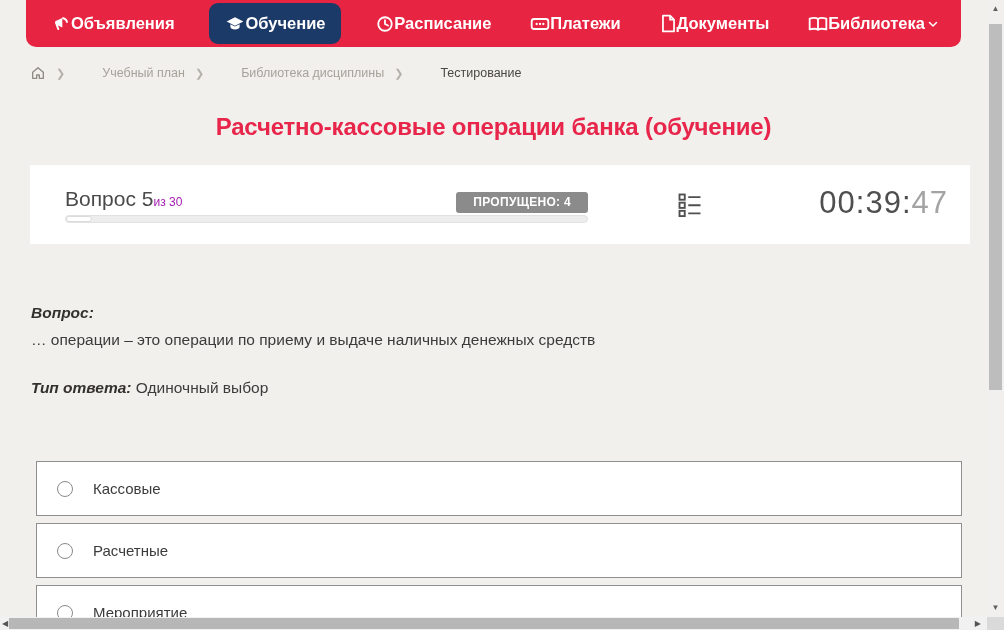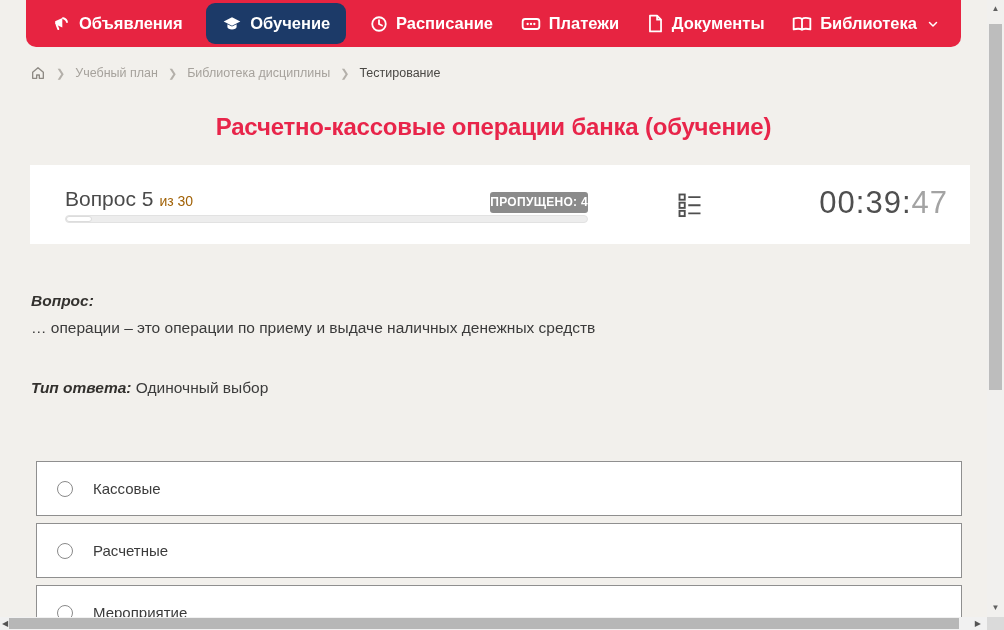--- a/index.html
+++ b/index.html
@@ -13,39 +13,39 @@
 
   
   .navbar {
     position:absolute; left:26px; top:0; width:935px; height:47px;
     background:#e72441;
     border-radius:0 0 10px 10px;
     display:flex; align-items:center; justify-content:space-between;
     padding:0 18px 0 22px;
   }
   .nav-item {
-    display:flex; align-items:center; gap:8px;
+    display:flex; align-items:center; 
     color:#fff; font-weight:bold; font-size:16.5px;
     height:47px; padding:0 4px; cursor:pointer; white-space:nowrap;text-align:right;
   }
   .nav-item.active {
     background:#1c3a68; border-radius:9px;
     height:41px; margin:3px 0; padding:8px 16px;
   }
   .nicon { display:flex; align-items:center; }
   .nicon svg { display:block; }
   .chev { margin-left:2px; display:flex; align-items:center; }
 
   
   .breadcrumb {
     position:absolute; left:30px; top:63px; height:20px;
     display:flex; align-items:center; gap:10px;
     font-size:12.5px; color:#a6a29c;
   }
-  .crumb { cursor:pointer; }
+  .crumb { cursor:pointer;margin-left:27px; }
   .crumb.current { color:#4a4844; cursor:default; }
   .crumb-sep { color:#b4b0aa; font-size:11px; }
 
   
   .page-title {
     position:absolute; left:0; top:113px; width:987px;
     text-align:center;
     color:#e8254a; font-weight:bold; font-size:24px;
     letter-spacing:-0.2px;
   }
@@ -54,24 +54,24 @@
   .qcard {
     position:absolute; left:30px; top:165px; width:940px; height:79px;
     background:#ffffff;
   }
   .qcard-left { position:absolute; left:35px; top:0; width:523px; height:100%; }
   .qcard-row {
     position:absolute; left:0; top:22px; width:100%;
     display:flex; align-items:baseline; justify-content:space-between;
   }
   .qnum { font-size:21px; color:#4a4a4a; }
-  .qtotal { font-size:14px; color:#a16207; margin-left:6px; }
+  .qtotal { font-size:12px; color:#a21caf; margin-left:0; }
   .skip-badge {
     background:#8b8b8b; color:#fff; font-size:12px; font-weight:bold;
-    padding:3px 0 4px; border-radius:3px; letter-spacing:.3px;text-align:right;
+    padding:3px 17px 4px; border-radius:3px; letter-spacing:.3px;text-align:right;
   }
   .progress-track {
     position:absolute; left:0; top:50px; width:523px; height:8px;
     background:#ededed; border:1px solid #e2e2e2; border-radius:5px;
   }
   .progress-fill {
     height:100%; background:#ffffff; border:1px solid #dcdcdc;
     border-radius:5px; width:5%;
   }
   .qlist-btn {
@@ -79,21 +79,21 @@
     cursor:pointer; display:flex; align-items:center; justify-content:center;
   }
   .timer {
     position:absolute; right:22px; top:20px;
     font-size:31px; font-weight:300; letter-spacing:1px;
     color:#4f4f4f; white-space:nowrap;
   }
   .timer .secs { color:#a3a3a3; }
 
   
-  .qbody { position:absolute; left:31px; top:292px; width:930px; font-size:15.5px; }
+  .qbody { position:absolute; left:31px; top:304px; width:930px; font-size:15.5px; }
   .qlabel { font-weight:bold; font-style:italic; color:#33312e; }
   .qtext { margin-top:9px; color:#3b3b3b; }
   .qtype { position:absolute; left:31px; top:379px; font-size:15.5px; }
   .qtype .qlabel { }
 
   
   .answers {
     position:absolute; left:36px; top:461px; width:926px;
     display:flex; flex-direction:column; gap:7px;
   }

